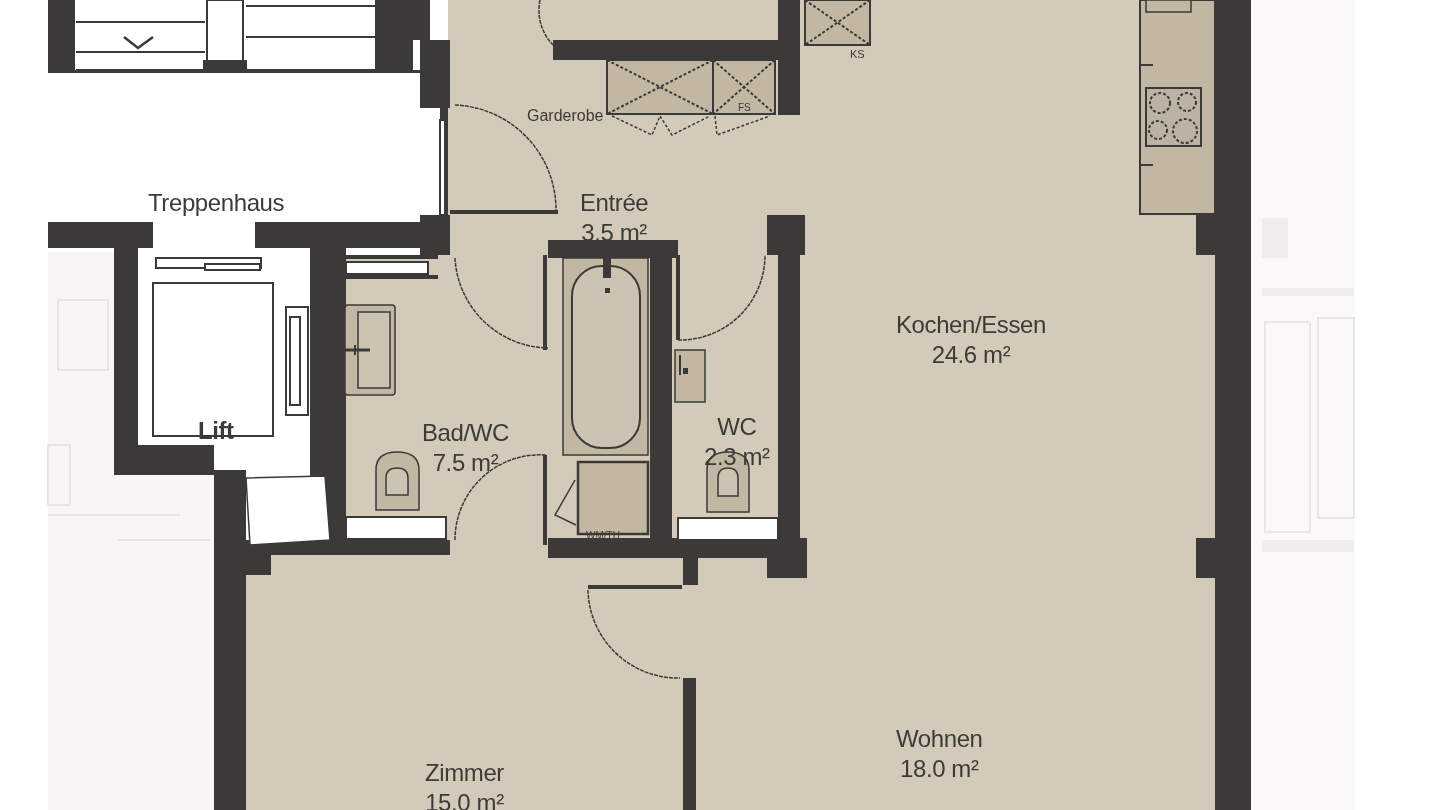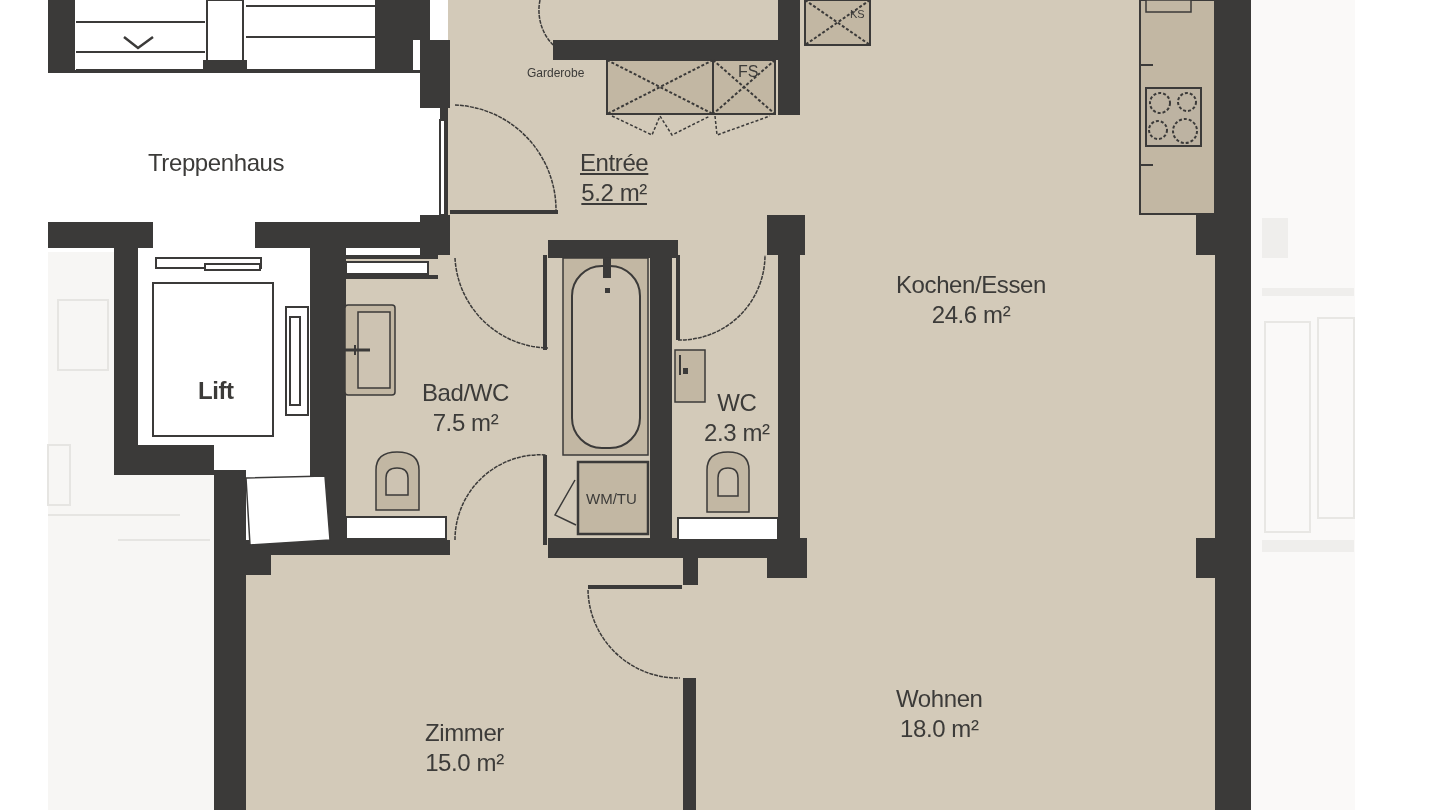--- a/index.html
+++ b/index.html
@@ -1,18 +1,18 @@
 <!DOCTYPE html>
 <html><head>
 <meta charset="utf-8">
 <style>
   html, body { margin: 0; padding: 0; background: #ffffff; }
   body { width: 1440px; height: 810px; overflow: hidden; position: relative; font-family: "Liberation Sans", sans-serif; }
   #plan { position: absolute; left: 0; top: 0; width: 1440px; height: 810px; }
-  .html-label { position: absolute; color: #3c3b39; font-family: "Liberation Sans", sans-serif; line-height: 1.25; white-space: nowrap; pointer-events: none; }
+  .html-label { position: absolute; color: #3c3b39; font-family: "Liberation Sans", sans-serif; line-height: 1.25; white-space: nowrap; pointer-events: none; margin-top: 40px; }
   .html-label .n, .html-label .a { display: block; font-size: 24px; letter-spacing: -0.4px; text-align: center; }
 </style>
 </head>
 <body>
 
 <svg id="plan" viewBox="0 0 1440 810" xmlns="http://www.w3.org/2000/svg">
 
   <rect x="0" y="0" width="1440" height="810" fill="#ffffff"></rect>
 
   <g fill="none" stroke="#e6e5e2" stroke-width="2">
@@ -196,41 +196,41 @@
     <line x1="588" y1="587" x2="682" y2="587" stroke-dasharray="none" stroke-width="4"></line>
   </g>
 </svg>
 
 <div class="html-label" style="left:148px; top:148px;">
   <span class="n">Treppenhaus</span>
 </div>
 <div class="html-label" style="left:198px; top:376px;font-weight:bold;">
   <span class="n">Lift</span>
 </div>
-<div class="html-label" style="left:580px; top:148px;text-decoration:underline;">
+<div class="html-label" style="left:580px; top:148px;">
   <span class="n">Entrée</span>
-  <span class="a">5.2 m²</span>
+  <span class="a">3.5 m²</span>
 </div>
 <div class="html-label" style="left:896px; top:270px;">
   <span class="n">Kochen/Essen</span>
   <span class="a">24.6 m²</span>
 </div>
 <div class="html-label" style="left:422px; top:378px;">
   <span class="n">Bad/WC</span>
   <span class="a">7.5 m²</span>
 </div>
-<div class="html-label" style="left:704px; top:388px;">
+<div class="html-label" style="left:704px; top:372px;">
   <span class="n">WC</span>
   <span class="a">2.3 m²</span>
 </div>
 <div class="html-label" style="left:425px; top:718px;">
   <span class="n">Zimmer</span>
   <span class="a">15.0 m²</span>
 </div>
 <div class="html-label" style="left:896px; top:684px;">
   <span class="n">Wohnen</span>
   <span class="a">18.0 m²</span>
 </div>
 
-<div class="html-label" style="left:527px; top:66px; font-size:12px;">Garderobe</div>
-<div class="html-label" style="left:738px; top:62px; font-size:16px;">FS</div>
+<div class="html-label" style="left:527px; top:66px; font-size:16px;">Garderobe</div>
+<div class="html-label" style="left:738px; top:62px; font-size:10px;">FS</div>
 <div class="html-label" style="left:850px; top:8px; font-size:11px;">KS</div>
-<div class="html-label" style="left:586px; top:490px; font-size:15px;">WM/TU</div>
+<div class="html-label" style="left:586px; top:490px; font-size:10px;">WM/TU</div>
 
 </body></html>

